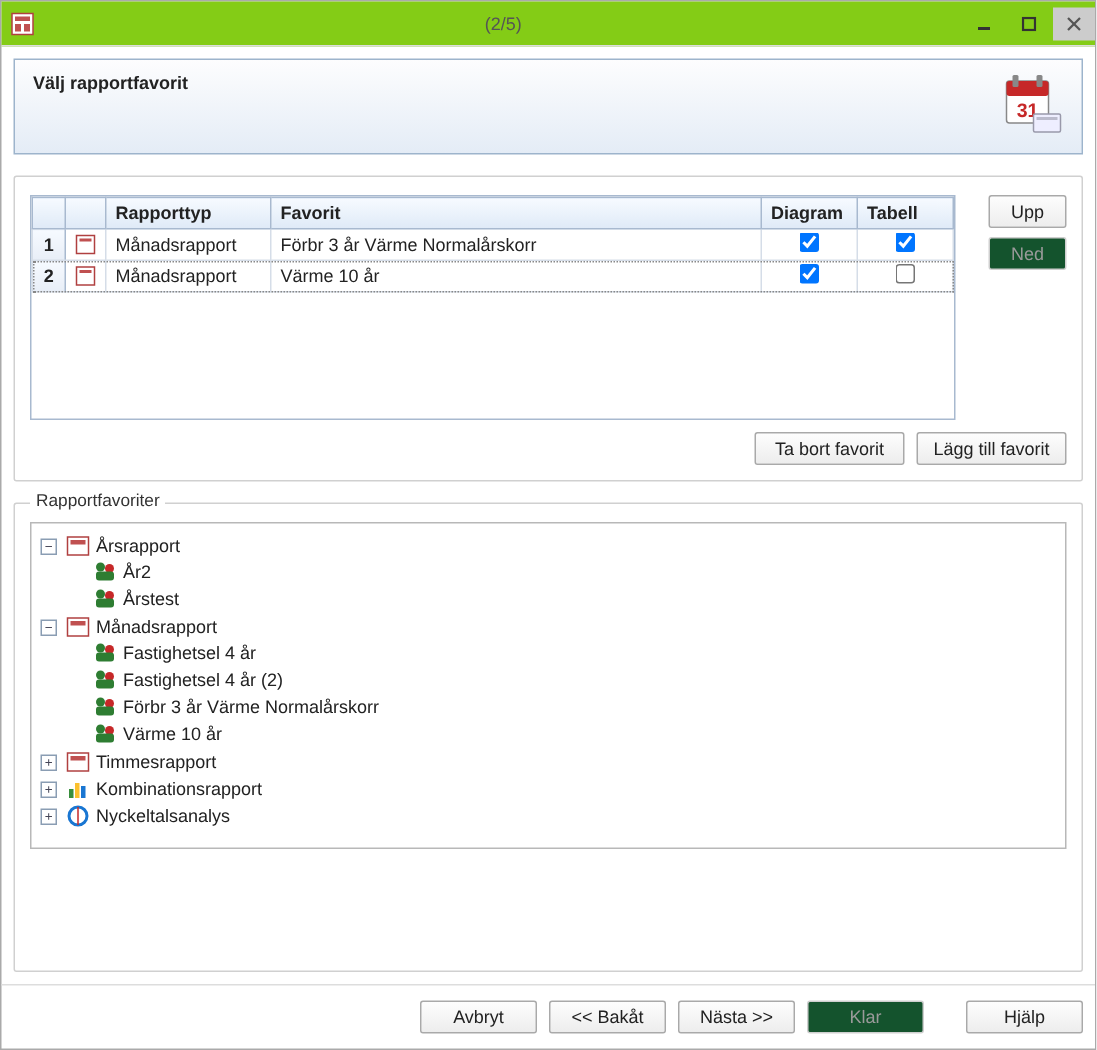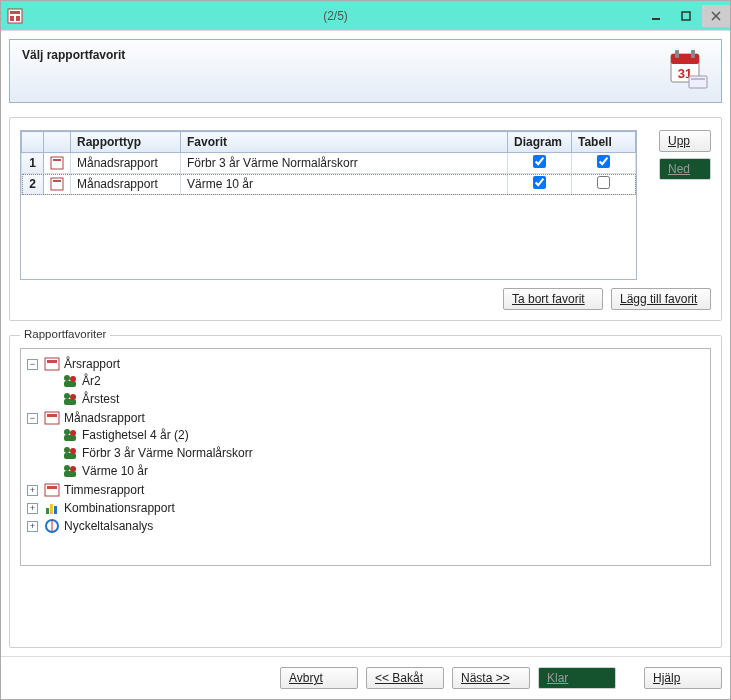--- a/index.html
+++ b/index.html
@@ -13,21 +13,21 @@
   .window {
     width: 731px;
     height: 700px;
     border: 1px solid #aaa;
     background: #fff;
     display: flex;
     flex-direction: column;
   }
   .titlebar {
     height: 30px;
-    background: #5eead4;
+    background: #84cc16;
     border-bottom: 1px solid #ddd;
     display: flex;
     align-items: center;
     padding: 0 0 0 6px;
   }
   .titlebar .app-icon {
     width: 16px; height: 16px;
     margin-right: 8px;
   }
   .titlebar .title {
@@ -126,23 +126,22 @@
   .updown {
     display: flex; flex-direction: column; gap: 6px;
     width: 52px;
   }
   .btn {
     border: 1px solid #a9a9a9;
     background: linear-gradient(#fdfdfd,#ededed);
     padding: 3px 8px;
     font-size: 12px;
     border-radius: 2px;
-    text-align: left;
+    text-align: center;
     color: #222;
-    text-decoration: underline;
   }
   .btn.disabled { color: #9a9a9a; border-color:#cfcfcf; background:#14532d;}
   .row-buttons {
     display: flex;
     justify-content: flex-end;
     gap: 8px;
     margin-top: 8px;
   }
   .row-buttons .btn { min-width: 100px; }
   .tree-box {
@@ -340,20 +339,29 @@
               <span>Månadsrapport</span>
             </div>
             <ul>
               <li>
                   <span class="toggle blank"></span>
                   <span class="node-icon"><svg viewBox="0 0 16 16">
                       <circle cx="5" cy="5" r="3" fill="#2e7d32"></circle>
                       <circle cx="11" cy="6" r="3" fill="#c62828"></circle>
                       <rect x="2" y="8" width="12" height="6" rx="2" fill="#2e7d32"></rect>
                     </svg></span>
+                  <span>Fastighetsel 4 år</span>
+                </li>
+              <li>
+                  <span class="toggle blank"></span>
+                  <span class="node-icon"><svg viewBox="0 0 16 16">
+                      <circle cx="5" cy="5" r="3" fill="#2e7d32"></circle>
+                      <circle cx="11" cy="6" r="3" fill="#c62828"></circle>
+                      <rect x="2" y="8" width="12" height="6" rx="2" fill="#2e7d32"></rect>
+                    </svg></span>
                   <span>Fastighetsel 4 år (2)</span>
                 </li>
               <li>
                   <span class="toggle blank"></span>
                   <span class="node-icon"><svg viewBox="0 0 16 16">
                       <circle cx="5" cy="5" r="3" fill="#2e7d32"></circle>
                       <circle cx="11" cy="6" r="3" fill="#c62828"></circle>
                       <rect x="2" y="8" width="12" height="6" rx="2" fill="#2e7d32"></rect>
                     </svg></span>
                   <span>Förbr 3 år Värme Normalårskorr</span>

